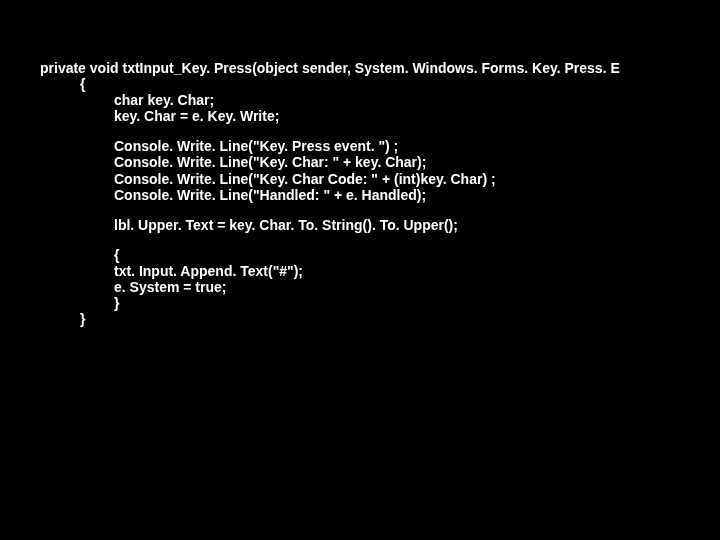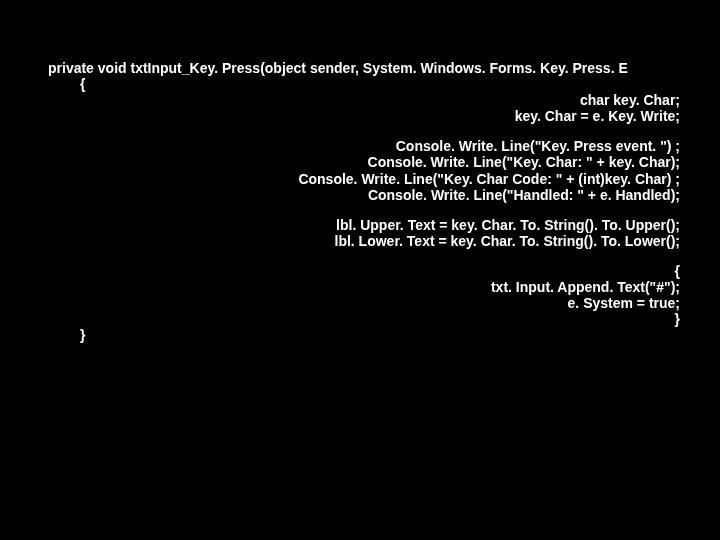--- a/index.html
+++ b/index.html
@@ -11,41 +11,40 @@
     color: #fff;
     font-family: Arial, Helvetica, sans-serif;
     font-size: 14px;
     font-weight: bold;
     overflow: hidden;
   }
   .slide {
     padding: 60px 40px 40px 40px;
     line-height: 1.15;
   }
-  .line1 { margin-left: 8px; }
+  .line1 { margin-left: 0; }
   .line2 { margin-left: 30px; }
   .line3 { margin-left: 40px; }
-  .line4 { margin-left: 74px; text-align: right; }
+  .line4 { margin-left: 74px; }
   .blank { height: 14px; }
 </style>
 </head>
 <body>
 
 <div class="slide">
   <div class="line1">private void txtInput_Key. Press(object sender, System. Windows. Forms. Key. Press. E</div>
   <div class="line3">{</div>
   <div class="line4">char key. Char;</div>
   <div class="line4">key. Char = e. Key. Write;</div>
   <div class="blank"></div>
   <div class="line4">Console. Write. Line("Key. Press event. ") ;</div>
   <div class="line4">Console. Write. Line("Key. Char: " + key. Char);</div>
   <div class="line4">Console. Write. Line("Key. Char Code: " + (int)key. Char) ;</div>
   <div class="line4">Console. Write. Line("Handled: " + e. Handled);</div>
   <div class="blank"></div>
   <div class="line4">lbl. Upper. Text = key. Char. To. String(). To. Upper();</div>
-  <div class="line4">lbl. Lower. Text = key. Char. To. String(). To. Lower();</div>
   <div class="blank"></div>
   <div class="line4">{</div>
   <div class="line4">txt. Input. Append. Text("#");</div>
   <div class="line4">e. System = true;</div>
   <div class="line4">}</div>
   <div class="line3">}</div>
 </div>
 
 </body></html>

